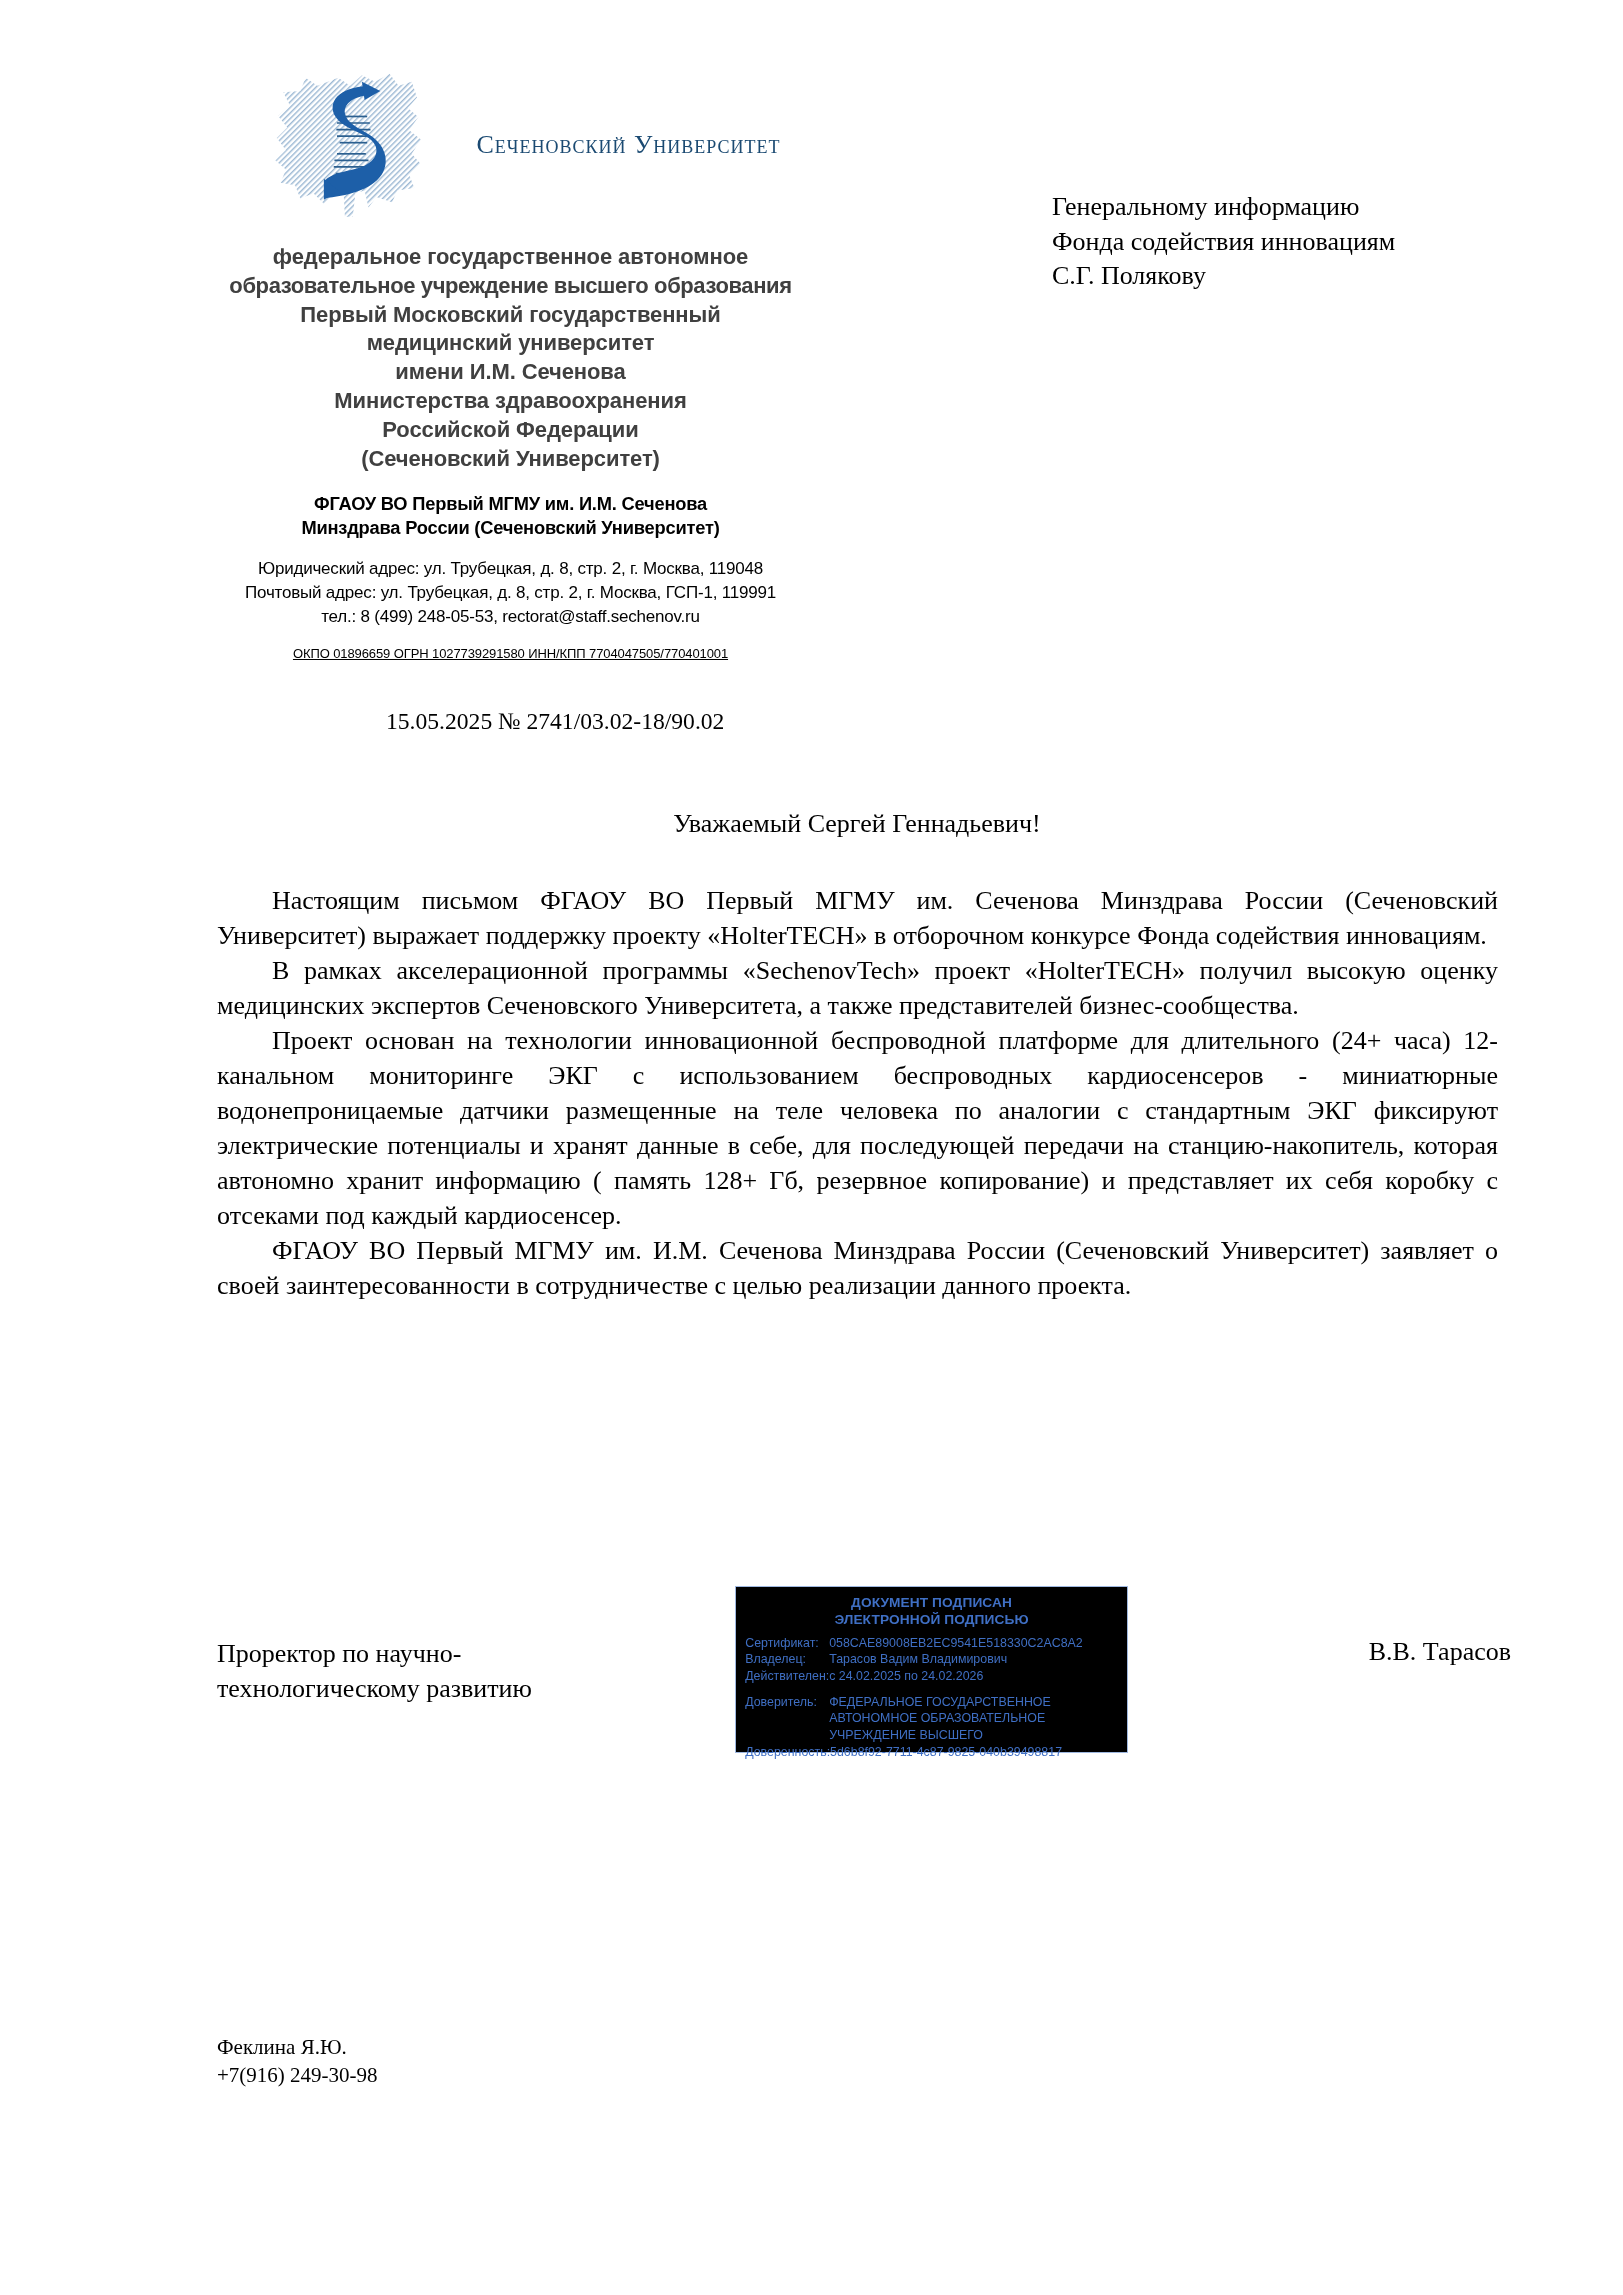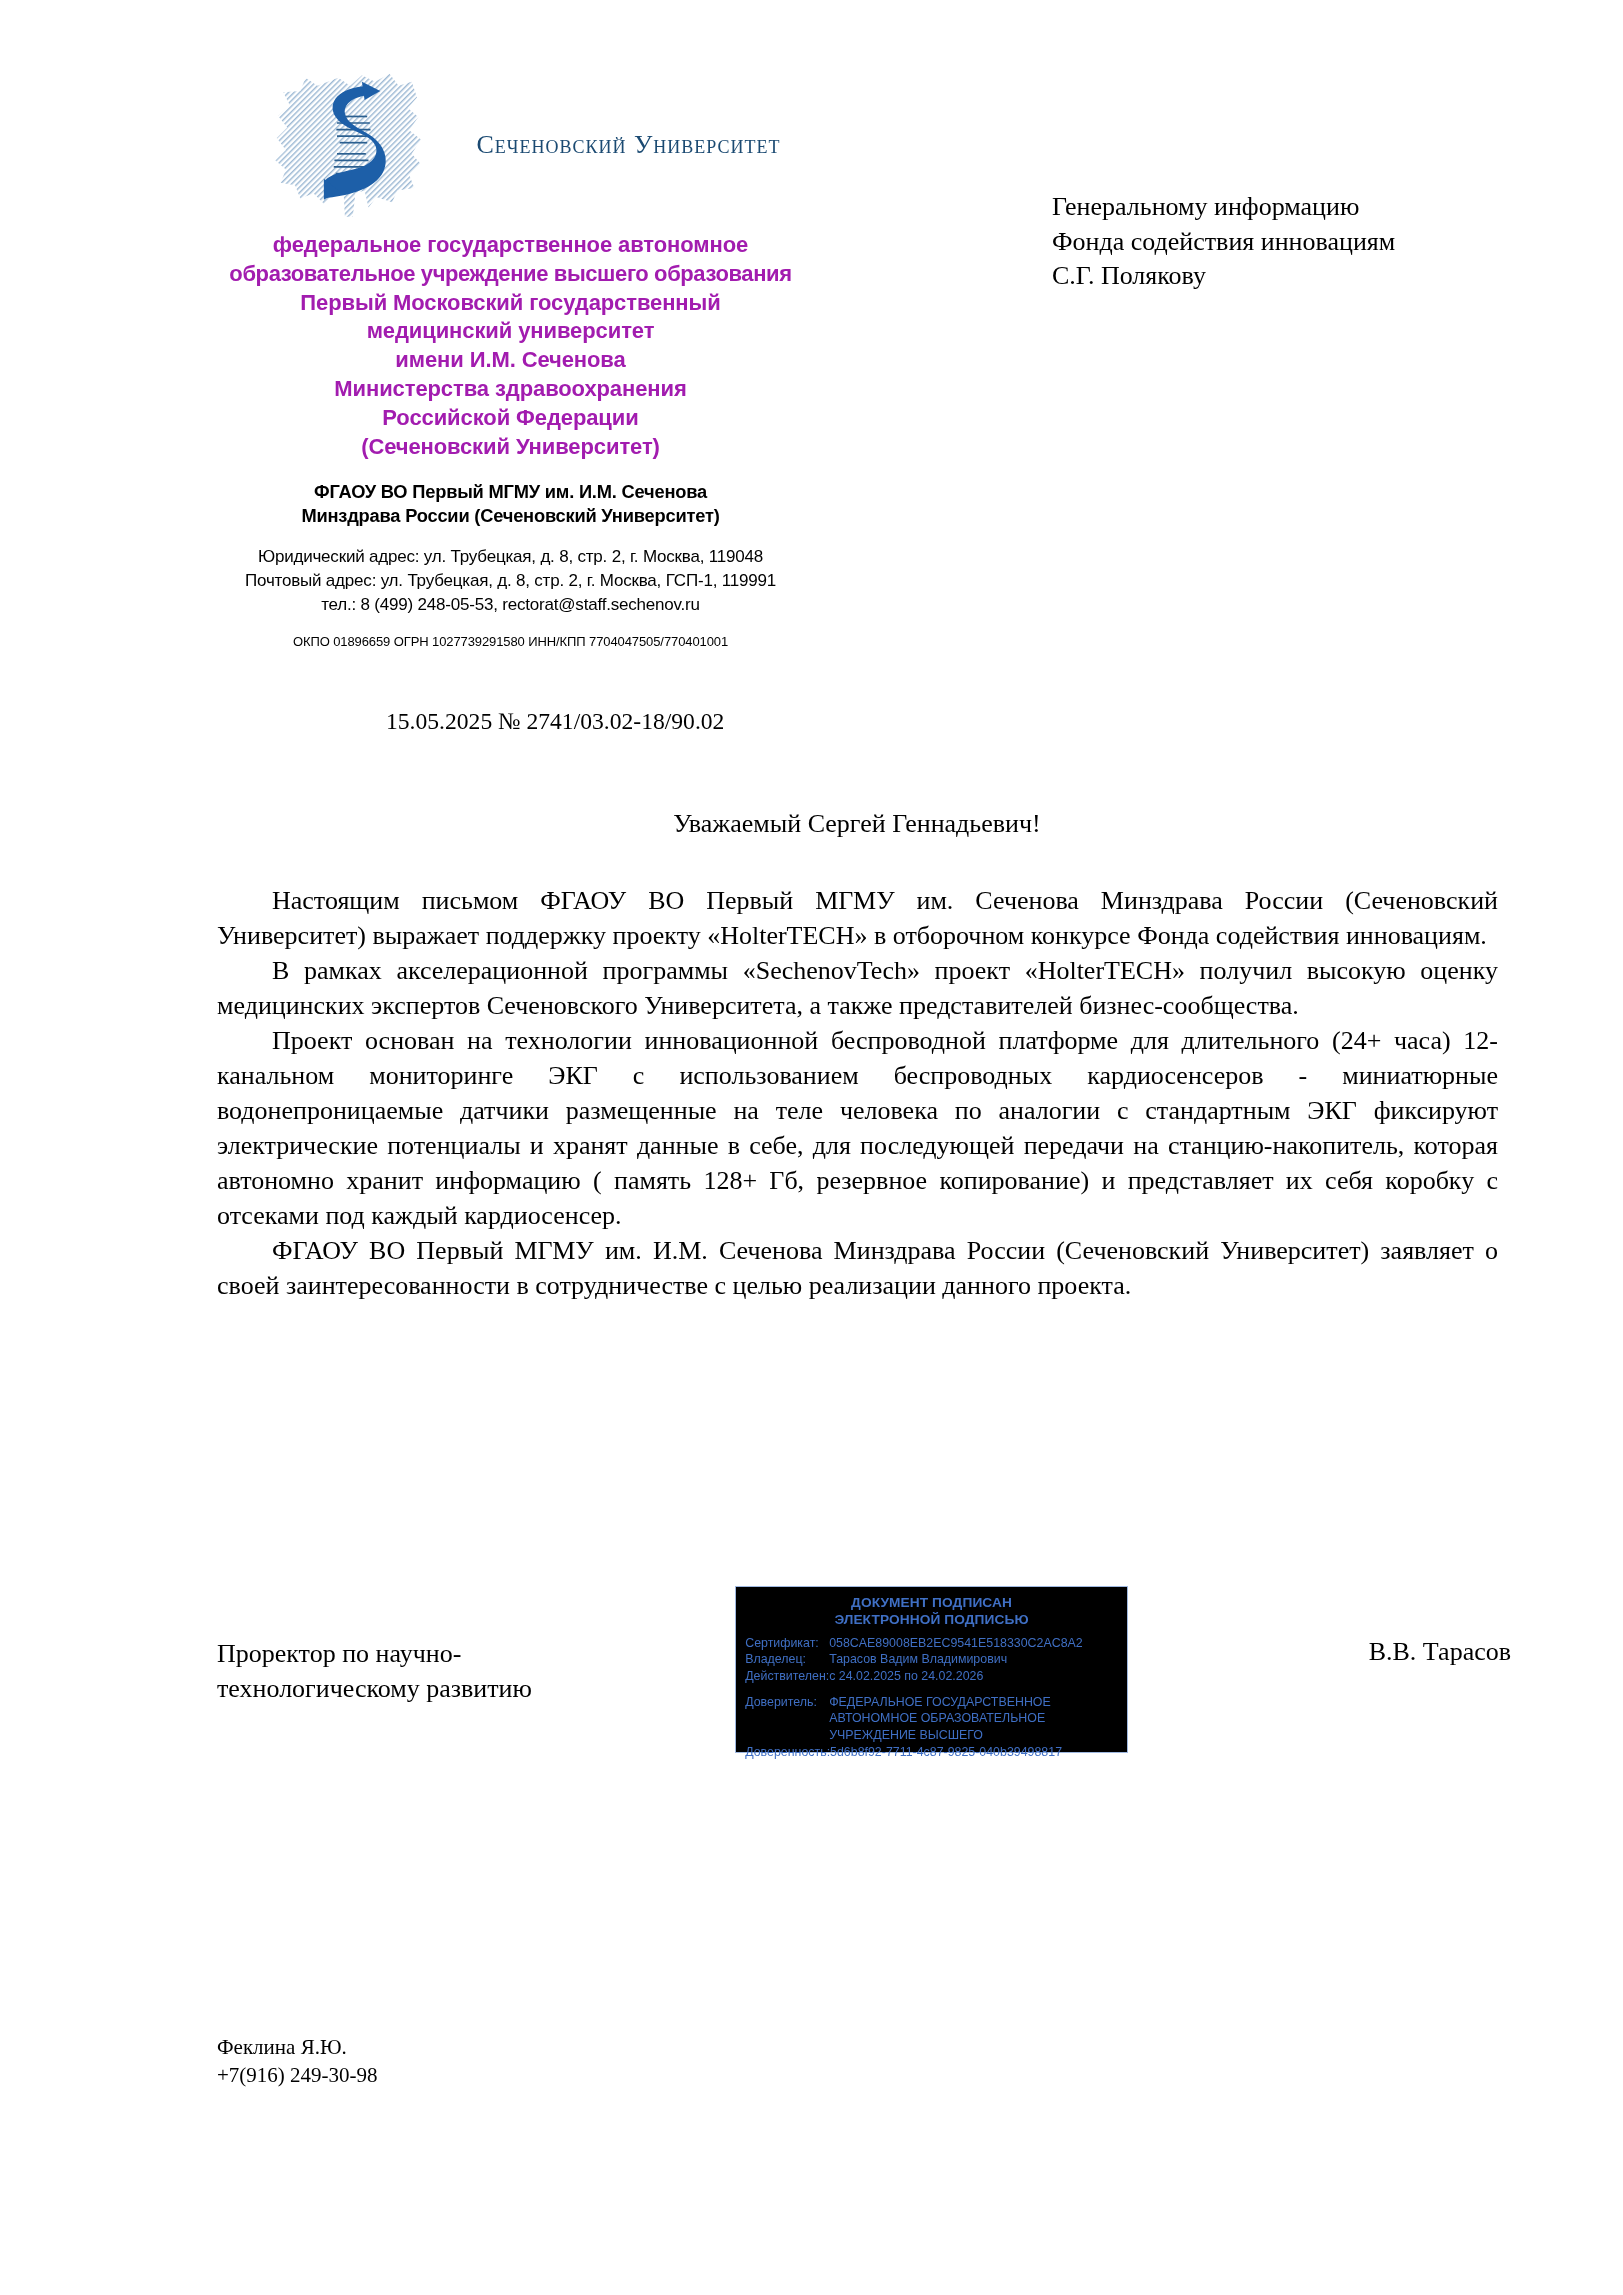--- a/index.html
+++ b/index.html
@@ -44,26 +44,26 @@
     font-family: "Liberation Serif", "DejaVu Serif", serif;
     font-size: 26px;
     letter-spacing: 1px;
     color: #1b4a72;
     font-variant: small-caps;
     font-weight: 500;
     white-space: nowrap;
   }
 
   .lh-block-bold {
-    margin-top: 5px;
+    margin-top: 17px;
     font-family: "Liberation Sans", "DejaVu Sans", sans-serif;
     font-weight: bold;
     font-size: 22px;
     line-height: 1.31;
-    color: #a21caf;
+    color: #404040;
     letter-spacing: -0.1px;
   }
   .lh-block-bold .wide {
     letter-spacing: -0.4px;
   }
   .lh-short-name {
     margin-top: 18.3px;
     font-family: "Liberation Sans", "DejaVu Sans", sans-serif;
     font-weight: bold;
     font-size: 18.3px;
@@ -75,20 +75,21 @@
     font-family: "Liberation Sans", "DejaVu Sans", sans-serif;
     font-size: 17px;
     line-height: 1.42;
     letter-spacing: -0.2px;
   }
   .lh-codes {
     margin-top: 17px;
     font-family: "Liberation Sans", "DejaVu Sans", sans-serif;
     font-size: 13px;
     letter-spacing: -0.1px;
+    text-decoration: underline;
   }
 
   
   .addressee {
     position: absolute;
     left: 1052px;
     top: 190px;
     width: 523px;
     font-size: 26px;
     line-height: 1.33;

